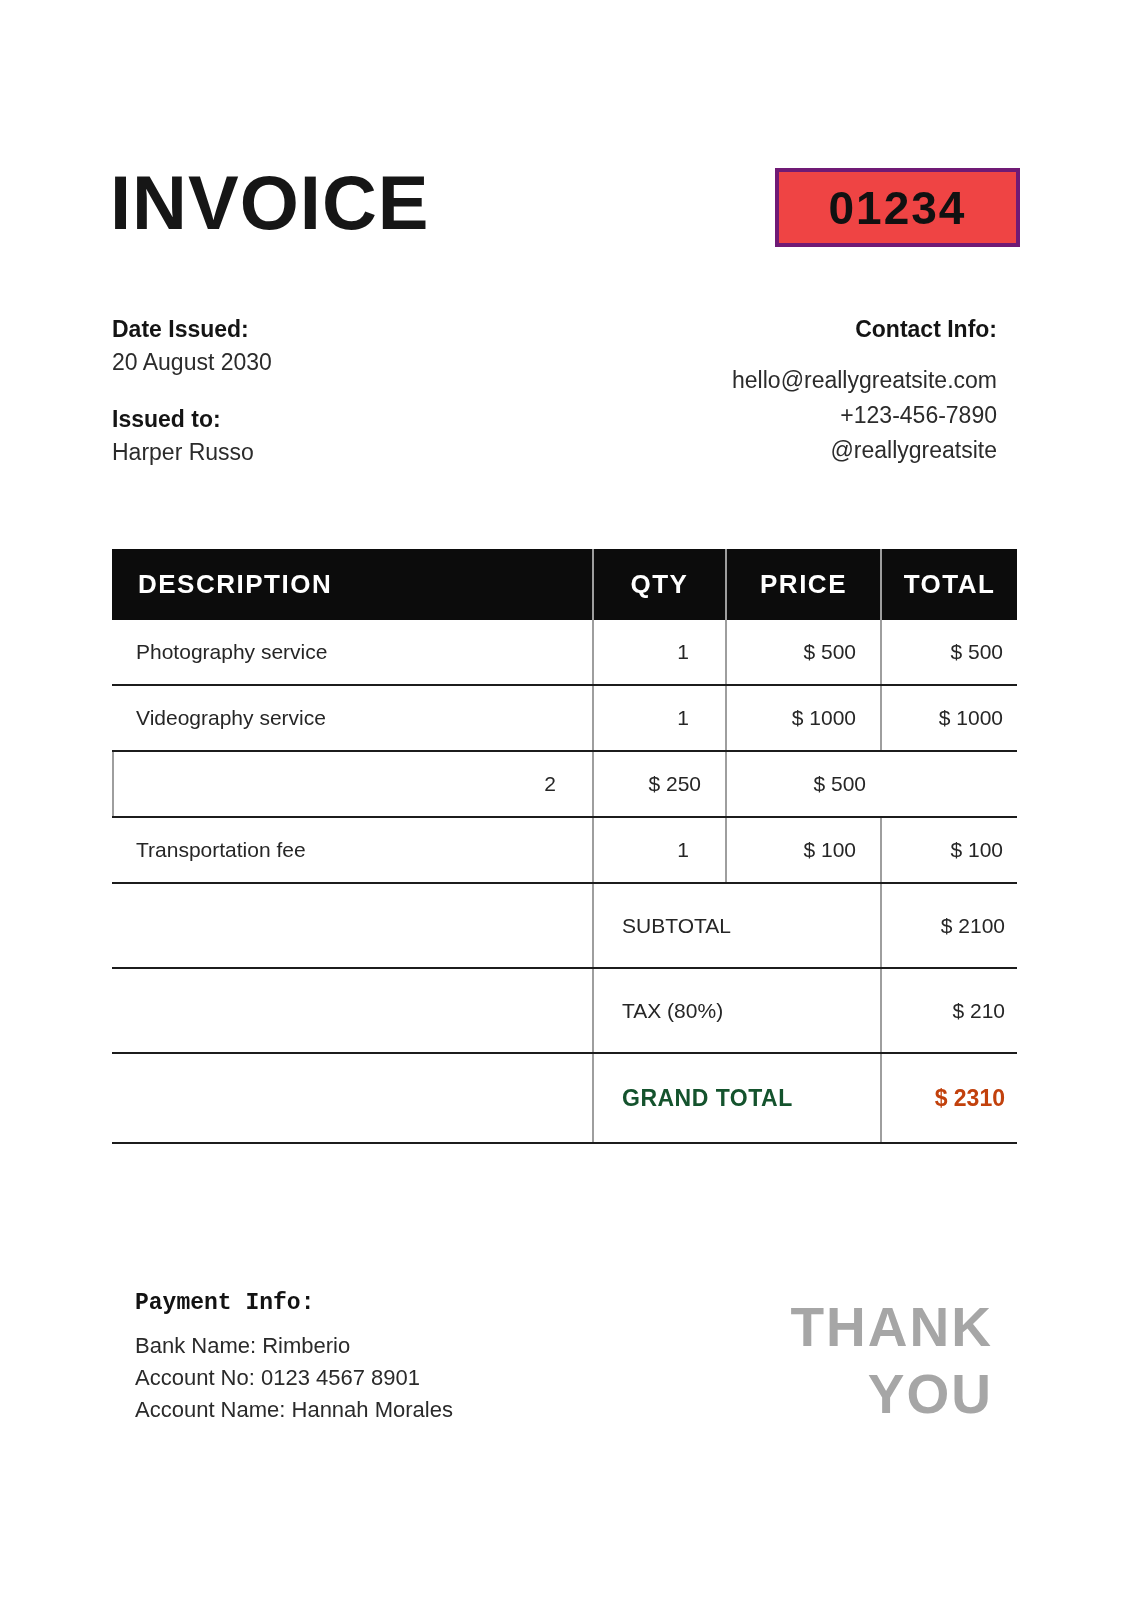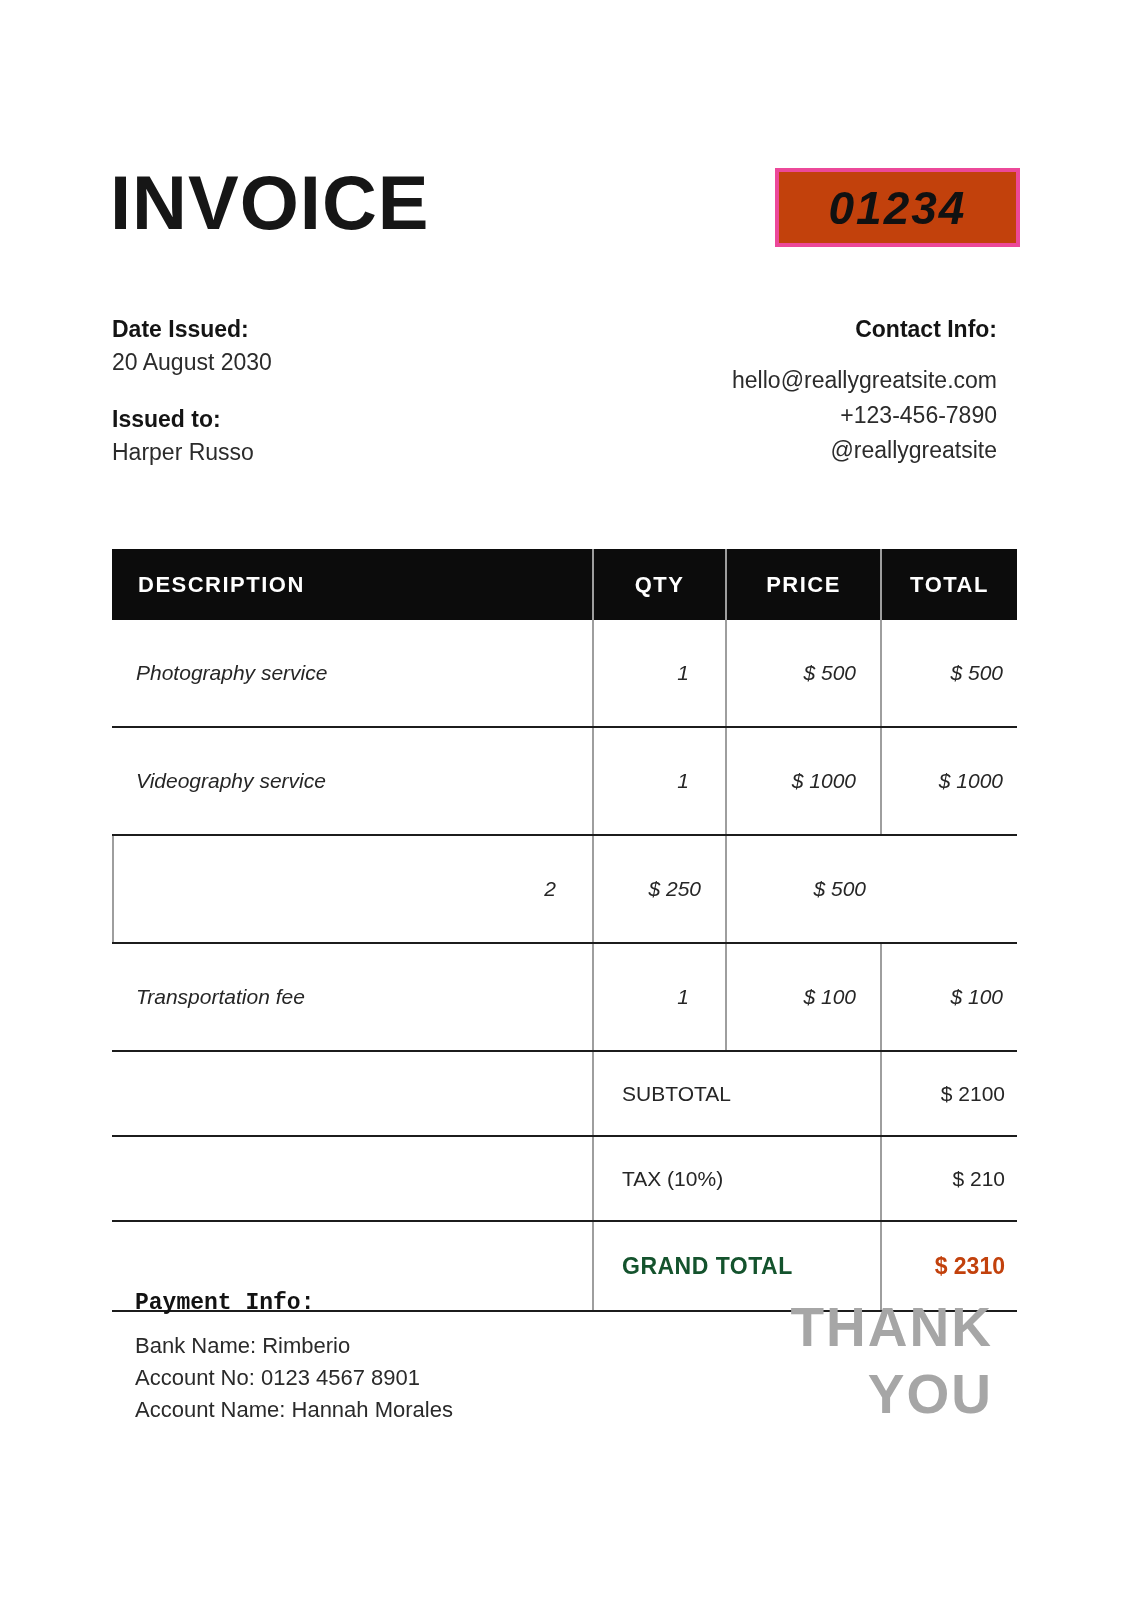--- a/index.html
+++ b/index.html
@@ -21,27 +21,26 @@
     font-weight: bold;
     letter-spacing: 1px;
     color: #161616;
   }
   .inv-box {
     position: absolute;
     left: 775px;
     top: 168px;
     width: 245px;
     height: 79px;
-    border: 4px solid #ec4899;
+    border: 4px solid #701a75;
     box-sizing: border-box;
     display: flex;
     align-items: center;
     justify-content: center;
-    background: #c2410c;
-    font-style: italic;
+    background: #ef4444;
   }
   .inv-num {
     font-size: 46px;
     font-weight: bold;
     letter-spacing: 2px;
     color: #111111;
   }
   
   .meta-left { position: absolute; left: 112px; top: 316px; }
   .meta-right { position: absolute; right: 134px; top: 316px; text-align: right; }
@@ -53,26 +52,26 @@
   
   .inv-table { position: absolute; left: 112px; top: 549px; width: 905px; }
   .row {
     display: grid;
     grid-template-columns: 480px 133px 155px 137px;
     box-sizing: border-box;
   }
   .cell { box-sizing: border-box; display: flex; align-items: center; min-width: 0; }
   .hdr-row { height: 71px; background: #0c0c0c; }
   .hdr {
-    color: #ffffff; font-weight: bold; font-size: 22px;
+    color: #ffffff; font-weight: bold; font-size: 26px;
     letter-spacing: 1.5px; justify-content: center;
   }
   .hdr.h-desc { justify-content: flex-start; padding-left: 26px; }
   .vline { border-left: 2px solid #9e9e9e; }
-  .item-row { height: 108px; border-bottom: 2px solid #1c1c1c; font-style: italic; }
+  .item-row { height: 66px; border-bottom: 2px solid #1c1c1c; }
   .c-desc  { font-size: 21px; color: #262626; padding-left: 24px; }
   .c-qty   { font-size: 21px; color: #262626; justify-content: flex-end; padding-right: 36px; }
   .c-price { font-size: 21px; color: #262626; justify-content: flex-end; padding-right: 24px; }
   .c-total { font-size: 21px; color: #262626; justify-content: flex-end; padding-right: 14px; }
   .sum-row { height: 85px; border-bottom: 2px solid #1c1c1c; }
   .sum-row.grand { height: 90px; }
   .c-sumlabel {
     grid-column: 2 / 4;
     padding-left: 28px;
     font-size: 21px; color: #262626;
@@ -162,21 +161,21 @@
           <div class="cell c-price vline">$ 100</div>
           <div class="cell c-total vline">$ 100</div>
         </div>
         <div class="row sum-row">
           <div class="cell "></div>
           <div class="cell c-sumlabel">SUBTOTAL</div>
           <div class="cell c-sumvalue">$ 2100</div>
         </div>
         <div class="row sum-row">
           <div class="cell "></div>
-          <div class="cell c-sumlabel">TAX (10%)</div>
+          <div class="cell c-sumlabel">TAX (80%)</div>
           <div class="cell c-sumvalue">$ 210</div>
         </div>
         <div class="row sum-row grand">
           <div class="cell "></div>
           <div class="cell c-sumlabel">GRAND TOTAL</div>
           <div class="cell c-sumvalue">$ 2310</div>
         </div>
       </div>
   </div>
 

